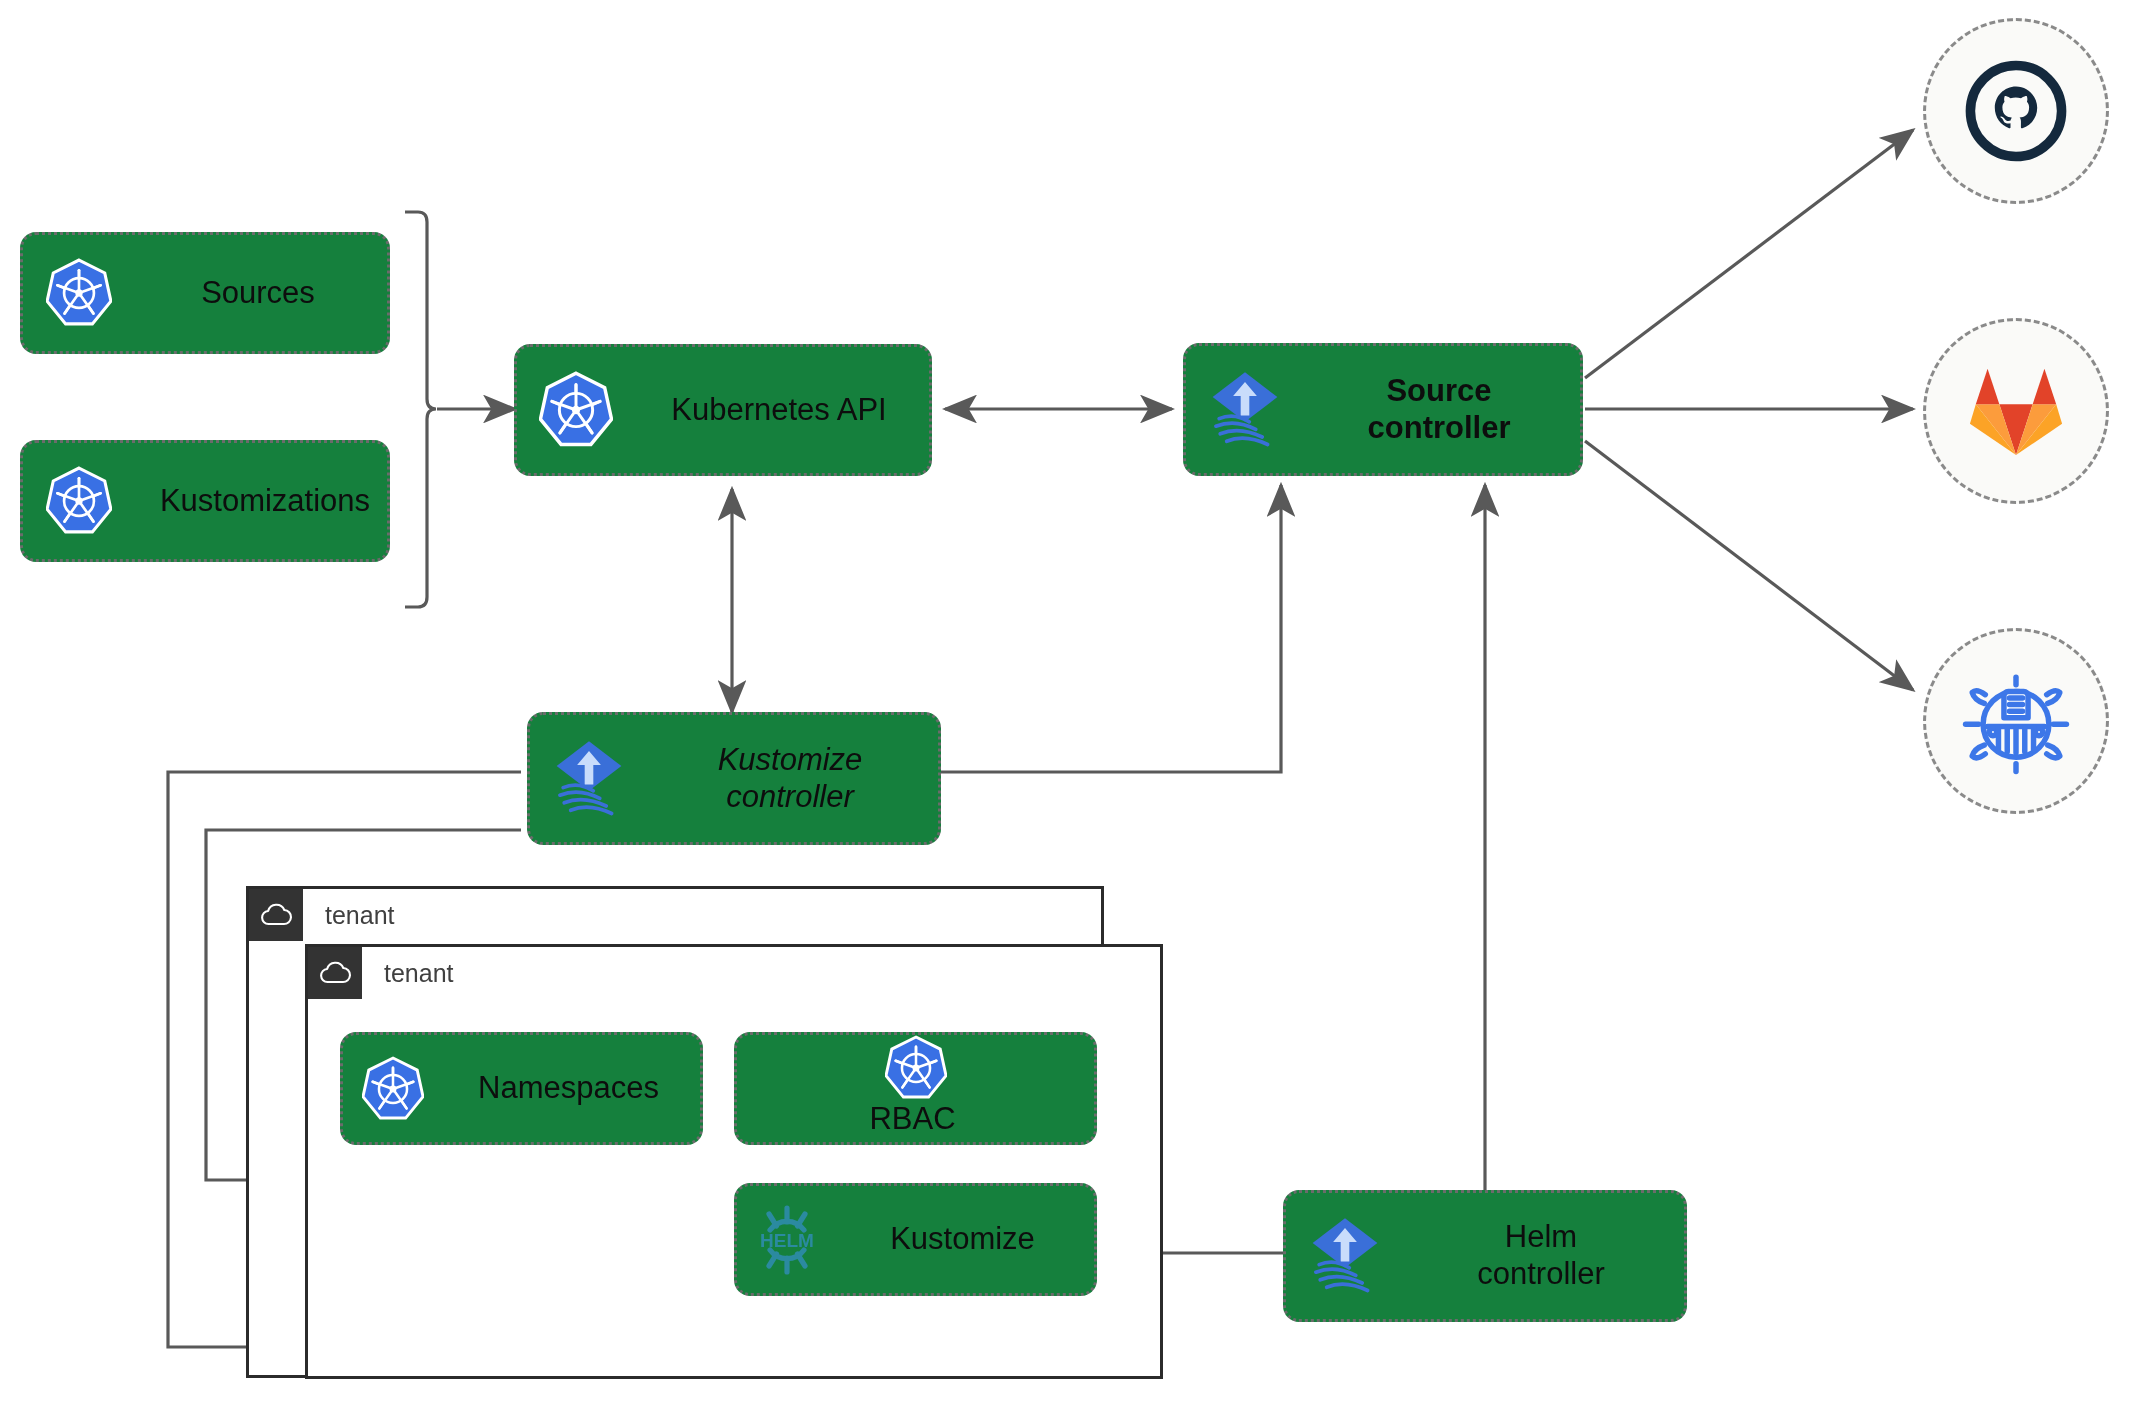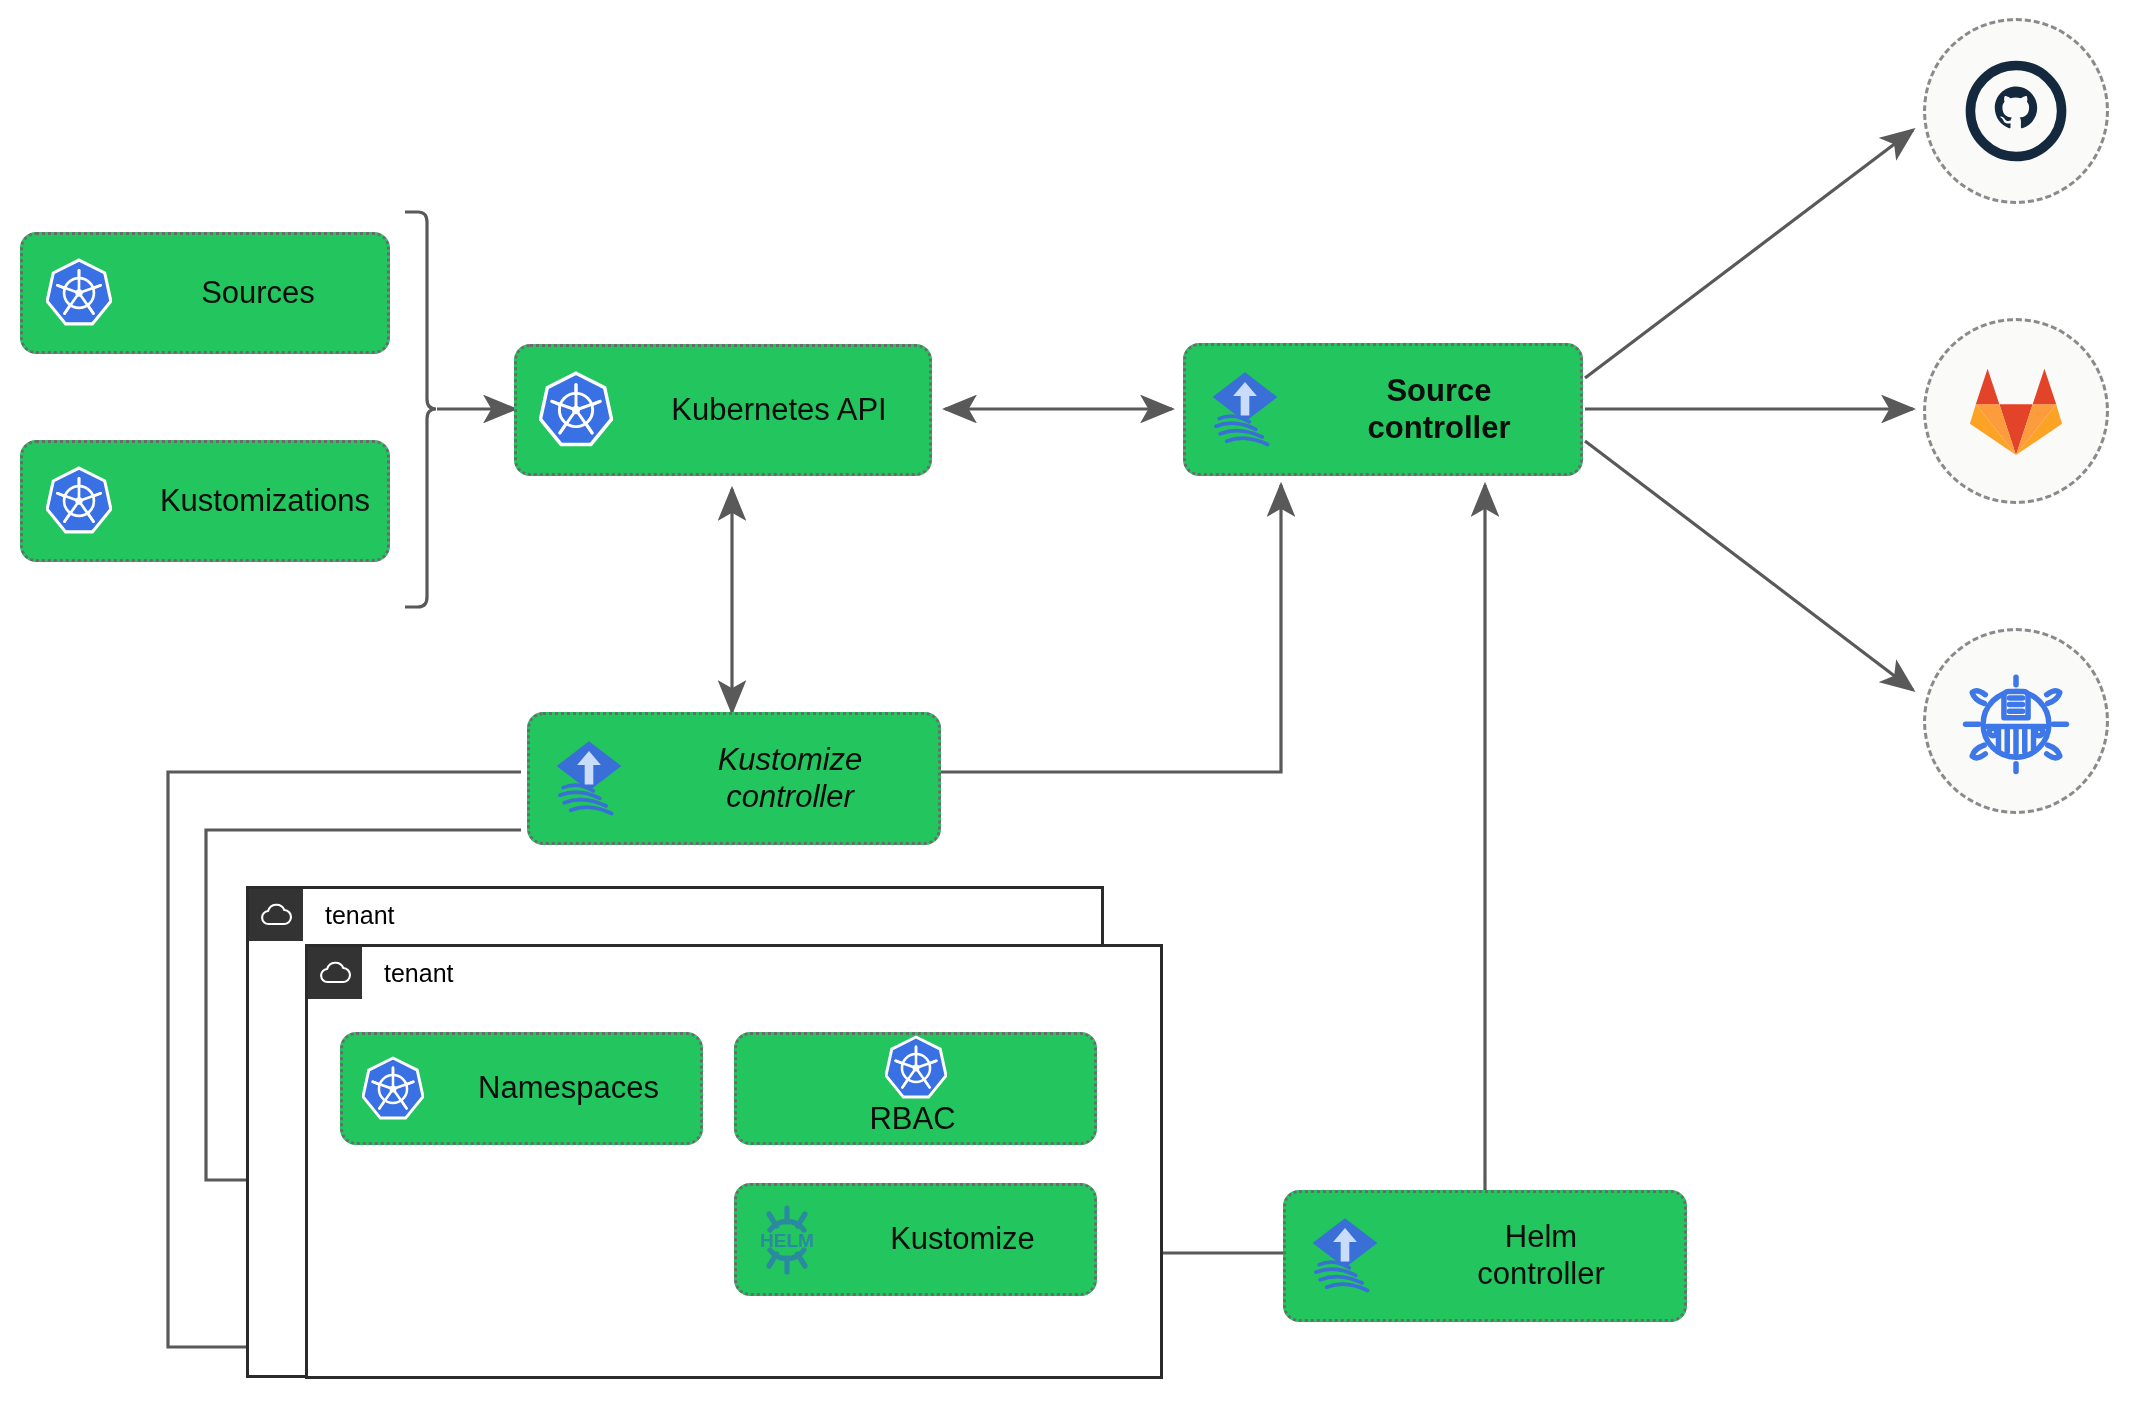--- a/index.html
+++ b/index.html
@@ -2,21 +2,21 @@
 <html><head>
 <meta charset="utf-8">
 <style>
   html,body{margin:0;padding:0;background:#ffffff;}
   body{font-family:"Liberation Sans","DejaVu Sans",sans-serif;}
   #canvas{position:relative;width:2144px;height:1407px;overflow:hidden;background:#fff;}
 
   
   .node{
     position:absolute;
-    background:#22c55e;
+    background:#15803d;
     border:3px dotted #6b6b6b;
     border-radius:16px;
     display:flex;
     align-items:center;
     box-sizing:border-box;
   }
   .node .label{
     color:#0d0d0d;
     font-size:31px;
     line-height:1.18;
@@ -47,21 +47,21 @@
   .tenant .tbar{
     position:absolute;top:0;left:0;
     height:52px;
     display:flex;align-items:center;
   }
   .tenant .tchip{
     width:54px;height:52px;background:#333333;
     display:flex;align-items:center;justify-content:center;
   }
   .tenant .tname{
-    font-size:25px;color:#000000;margin-left:22px;
+    font-size:25px;color:#404040;margin-left:22px;
   }
 
   svg.wires{position:absolute;left:0;top:0;width:2144px;height:1407px;pointer-events:none;}
   .ln{stroke:#595959;stroke-width:3.2;fill:none;}
 </style>
 </head>
 <body>
 
 <div id="canvas">
 

